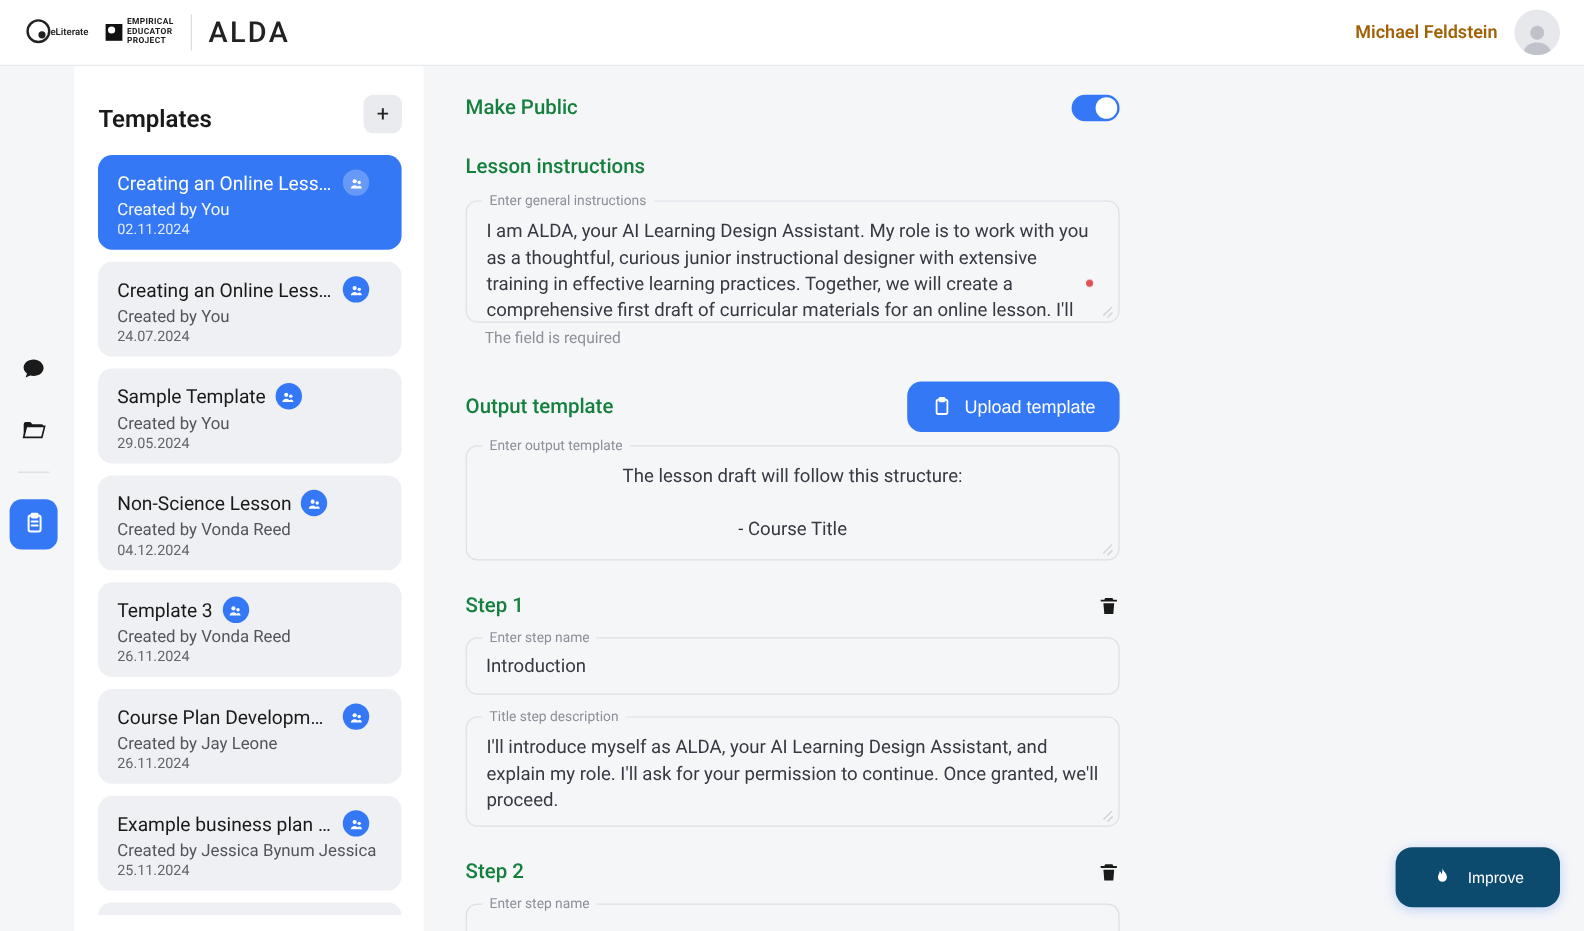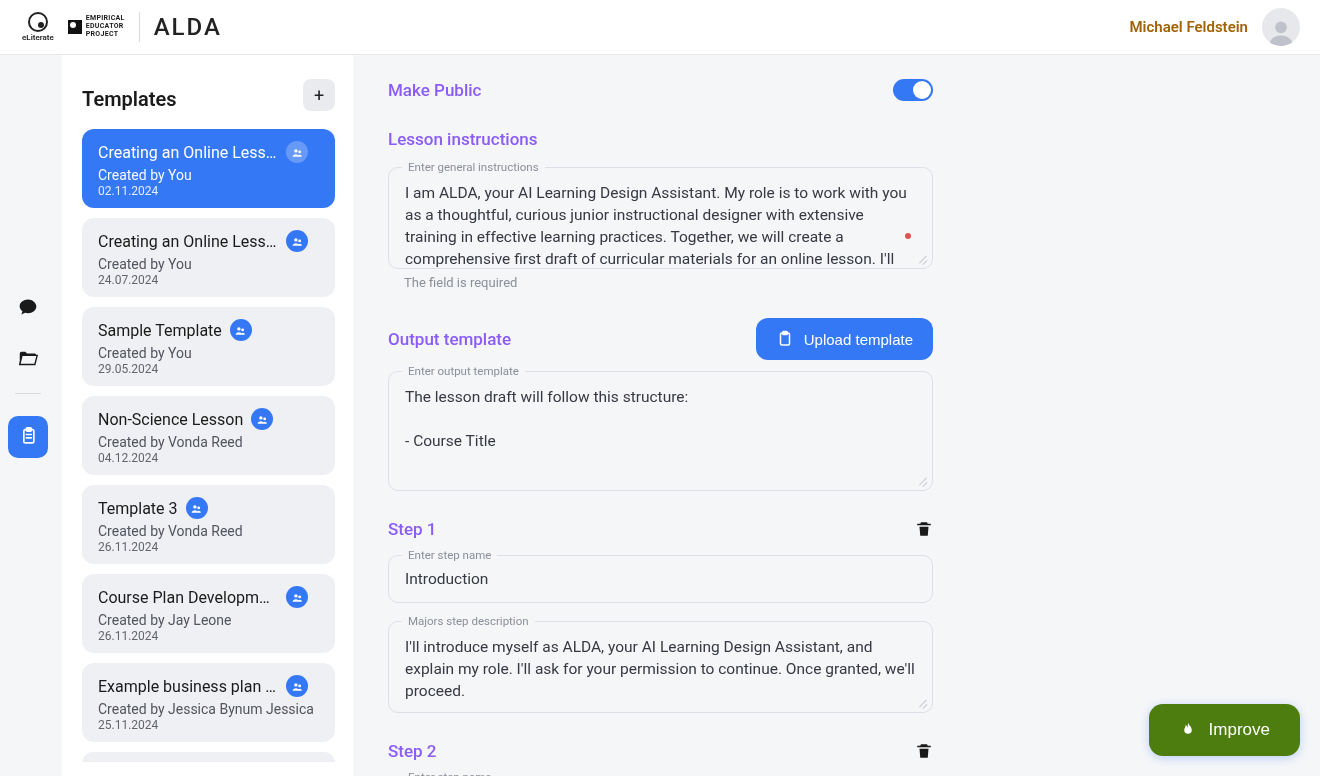--- a/index.html
+++ b/index.html
@@ -23,21 +23,21 @@
     justify-content: space-between;
     padding: 0 20px 0 22px;
   }
   .header-left {
     display: flex;
     align-items: center;
     gap: 14px;
   }
   .logo-block {
     display: flex;
-    flex-direction: column;
+    flex-direction: row;
     align-items: center;
     font-size: 8px;
     font-weight: 600;
     color: #222;
     line-height: 1;
   }
   .logo-circle {
     width: 20px; height: 20px;
     border: 2px solid #222;
     border-radius: 50%;
@@ -239,21 +239,21 @@
     width: 545px;
   }
   .row-flex {
     display: flex;
     justify-content: space-between;
     align-items: center;
   }
   .section-label {
     font-size: 17px;
     font-weight: 500;
-    color: #8b5cf6;
+    color: #15803d;
   }
   .toggle {
     width: 40px; height: 22px;
     background: #3578f6;
     border-radius: 11px;
     position: relative;
     cursor: pointer;
   }
   .toggle::after {
     content: "";
@@ -320,26 +320,26 @@
     color: #1a1a1a;
   }
 
   .improve-btn {
     position: fixed;
     right: 20px;
     bottom: 20px;
     display: flex;
     align-items: center;
     gap: 12px;
-    background: #4d7c0f;
+    background: #0c4a6e;
     color: #fff;
     border: none;
     border-radius: 14px;
     padding: 16px 30px;
-    font-size: 17px;
+    font-size: 13px;
     font-weight: 400;
     cursor: pointer;
     box-shadow: 0 2px 10px rgba(53,120,246,0.3);
   }
 
   .resize-handle {
     position: absolute;
     right: 6px;
     bottom: 6px;
     width: 8px; height: 8px;
@@ -548,37 +548,37 @@
       <button class="upload-btn">
         <svg viewBox="0 0 24 24" fill="none" stroke="currentColor" stroke-width="2">
             <rect x="6" y="4" width="12" height="16" rx="2"></rect>
             <rect x="9" y="2" width="6" height="4" rx="1" fill="currentColor"></rect>
           </svg>
         <span>Upload template</span>
       </button>
     </div>
     <div class="field-wrap" style="margin-top:11px;">
       <span class="field-legend">Enter output template</span>
-      <textarea class="field-box" rows="3" style="height: 120px;">The lesson draft will follow this structure:
+      <textarea class="field-box" rows="3" style="height: 96px; text-align: center;">The lesson draft will follow this structure:
 
 - Course Title</textarea>
       <div class="resize-handle"></div>
     </div>
 
     <div id="steps-container">
         <div class="section-gap">
           <div class="row-flex">
             <div class="section-label">Step 1</div>
             <div class="trash-btn"><svg viewBox="0 0 24 24" width="18" height="18" fill="currentColor">
                 <path d="M8 3h8l1 2h4v2H3V5h4l1-2zm-2 6h12l-1 12H7L6 9z"></path>
               </svg></div>
           </div>
           <div class="field-wrap" style="margin-top:16px;"><span class="field-legend">Enter step name</span><input class="field-box" style="height: 48px; padding-top: 0px; padding-bottom: 0px;" value="Introduction"></div>
           <div class="field-wrap" style="margin-top:18px;">
-            <span class="field-legend">Majors step description</span>
+            <span class="field-legend">Title step description</span>
             <textarea class="field-box" rows="3" style="height: 92px;">I'll introduce myself as ALDA, your AI Learning Design Assistant, and explain my role. I'll ask for your permission to continue. Once granted, we'll proceed.</textarea>
             <div class="resize-handle"></div>
           </div>
         </div>
         <div class="section-gap">
           <div class="row-flex">
             <div class="section-label">Step 2</div>
             <div class="trash-btn"><svg viewBox="0 0 24 24" width="18" height="18" fill="currentColor">
                 <path d="M8 3h8l1 2h4v2H3V5h4l1-2zm-2 6h12l-1 12H7L6 9z"></path>
               </svg></div>

